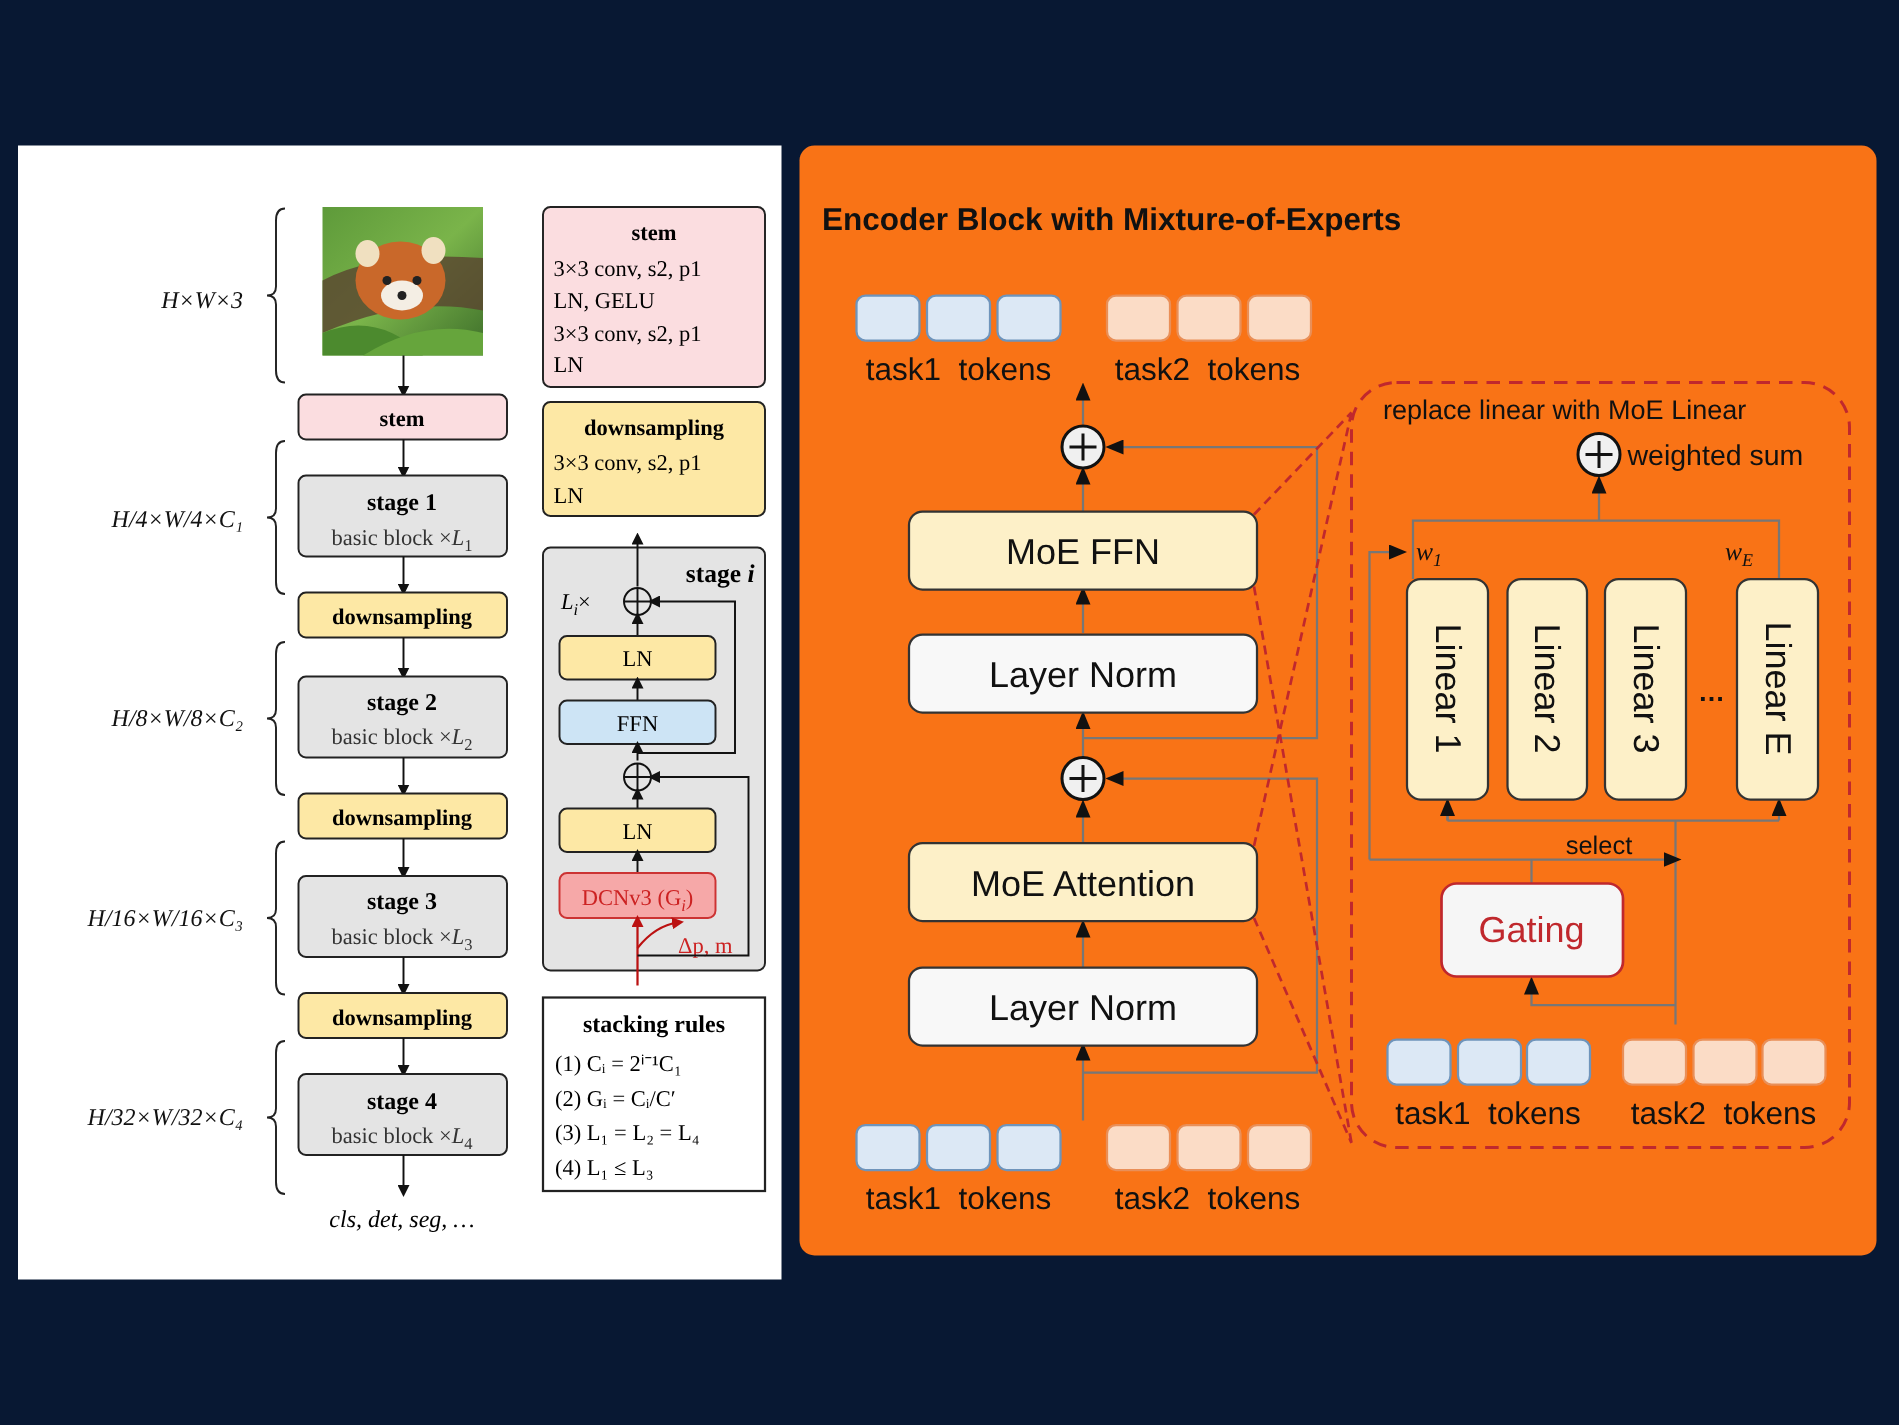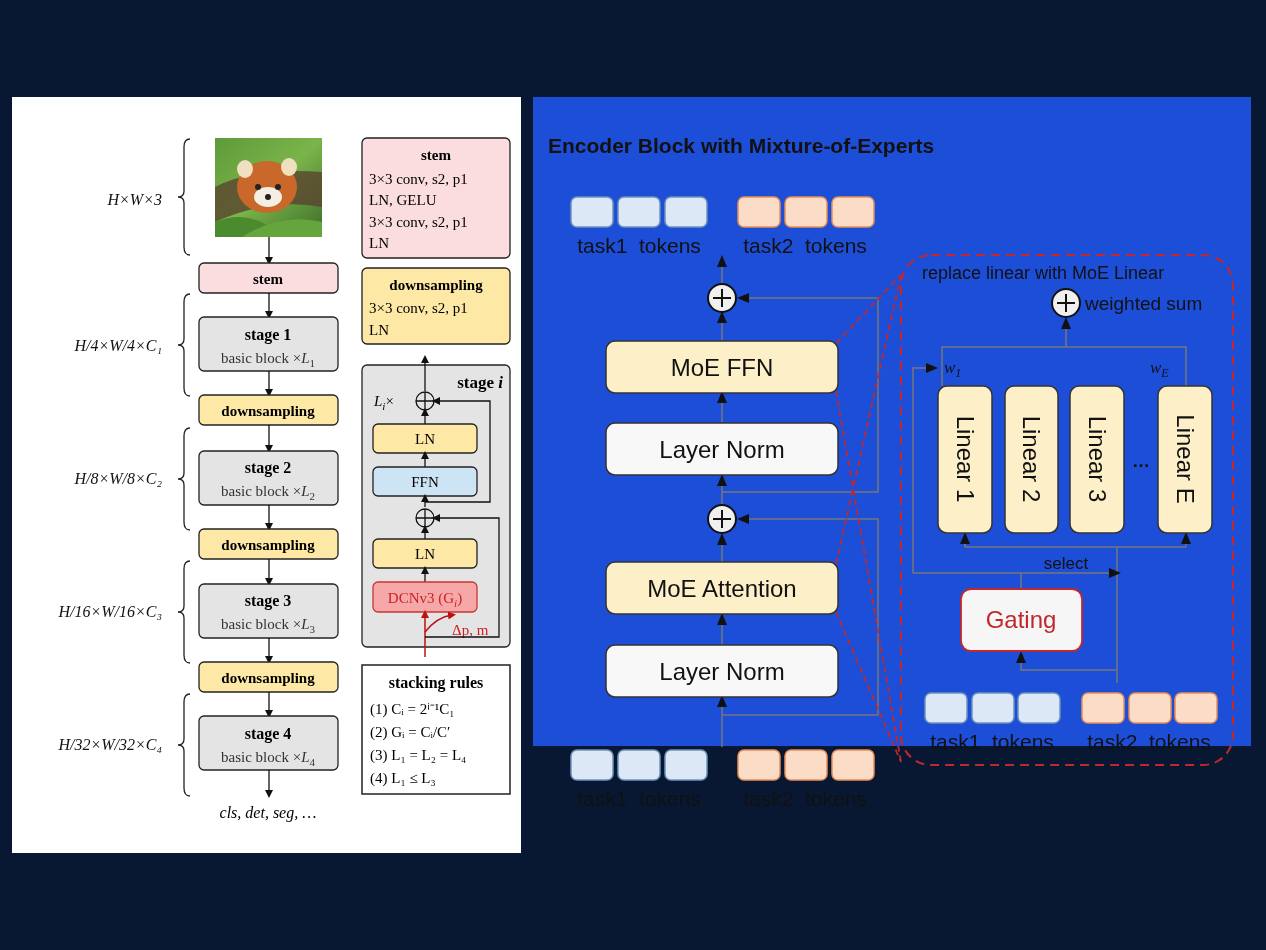--- a/index.html
+++ b/index.html
@@ -1,19 +1,19 @@
 <!DOCTYPE html>
 <html><head>
 <meta charset="utf-8">
 <style>
   html,body{margin:0;padding:0;}
   body{width:1266px;height:950px;background:#081833;position:relative;overflow:hidden;font-family:"Liberation Serif",serif;}
   .panel{position:absolute;}
   #left-panel{left:12px;top:97px;width:509px;height:756px;background:#ffffff;}
-  #right-panel{left:533px;top:97px;width:718px;height:649px;background:#1d4ed8;}
+  #right-panel{left:533px;top:97px;width:718px;height:740px;background:#f97316;border-radius:10px;}
   svg{position:absolute;left:0;top:0;overflow:visible;}
   .serif{font-family:"Liberation Serif",serif;}
   .sans{font-family:"Liberation Sans",sans-serif;}
   .it{font-style:italic;}
   .b{font-weight:bold;}
 </style>
 </head>
 <body>
 
 <div id="left-panel" class="panel">

